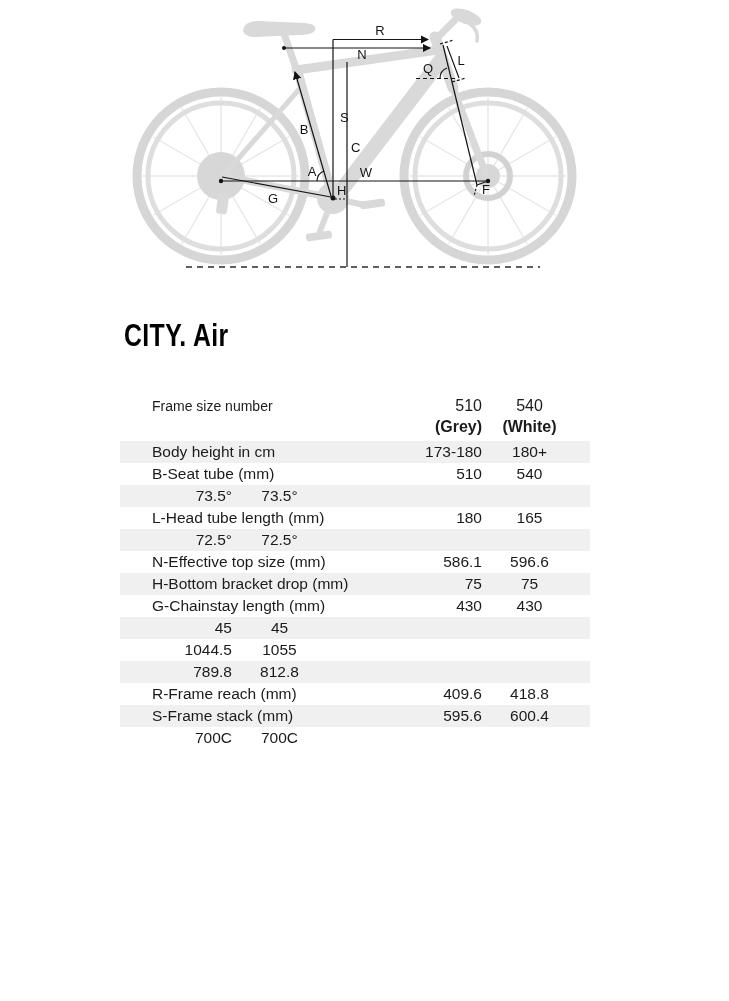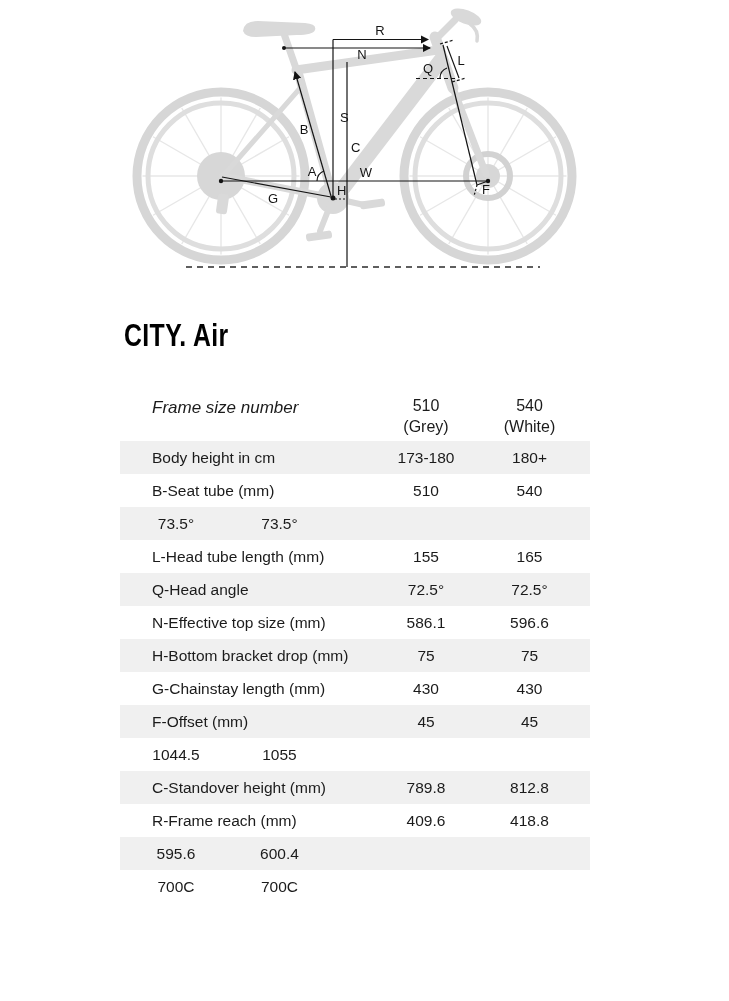--- a/index.html
+++ b/index.html
@@ -9,29 +9,29 @@
   
   .diagram{position:absolute;left:0;top:0;width:729px;height:290px;}
 
   
   .title{position:absolute;left:124px;top:318px;margin:0;
          font-size:31px;font-weight:700;letter-spacing:.5px;color:#000;
          transform:scaleX(.8);transform-origin:left center;white-space:nowrap;}
 
   
   .geo-table{position:absolute;left:120px;top:392px;width:470px;font-size:15.5px;}
-  .g-row{display:flex;align-items:center;height:33px;}
+  .g-row{display:flex;align-items:center;height:22px;}
   .geo-table .g-row:nth-child(even){background:#f0f0f0;}
   .g-row.header{height:49px;background:#fff !important;align-items:flex-start;padding-top:3px;box-sizing:border-box;}
   .cell-label{flex:0 0 250px;padding-left:32px;box-sizing:border-box;}
-  .cell-val1{flex:0 0 112px;text-align:center;}
+  .cell-val1{flex:0 0 112px;text-align:right;}
   .cell-val2{flex:0 0 95px;text-align:center;}
-  .header .cell-label{font-size:17px;padding-top:3px;font-style:italic;}
+  .header .cell-label{font-size:14px;padding-top:3px;}
   .header .cell-val1,.header .cell-val2{font-size:16px;line-height:21px;}
-  .col-sub{font-weight:400;}
+  .col-sub{font-weight:700;}
 
   svg text{font-family:"Liberation Sans","DejaVu Sans",sans-serif;font-size:13px;fill:#141414;}
 </style>
 </head>
 <body>
 
 <div class="page">
 
   <svg class="diagram" viewBox="0 0 729 290">
     <defs>
@@ -173,63 +173,61 @@
       <div class="cell-label">B-Seat tube (mm)</div>
       <div class="cell-val1">510</div>
       <div class="cell-val2">540</div>
     </div>
     <div class="g-row">
       <div class="cell-val1">73.5°</div>
       <div class="cell-val2">73.5°</div>
     </div>
     <div class="g-row">
       <div class="cell-label">L-Head tube length (mm)</div>
-      <div class="cell-val1">155</div>
+      <div class="cell-val1">180</div>
       <div class="cell-val2">165</div>
     </div>
     <div class="g-row">
-      <div class="cell-label">Q-Head angle</div>
       <div class="cell-val1">72.5°</div>
       <div class="cell-val2">72.5°</div>
     </div>
     <div class="g-row">
       <div class="cell-label">N-Effective top size (mm)</div>
       <div class="cell-val1">586.1</div>
       <div class="cell-val2">596.6</div>
     </div>
     <div class="g-row">
       <div class="cell-label">H-Bottom bracket drop (mm)</div>
       <div class="cell-val1">75</div>
       <div class="cell-val2">75</div>
     </div>
     <div class="g-row">
       <div class="cell-label">G-Chainstay length (mm)</div>
       <div class="cell-val1">430</div>
       <div class="cell-val2">430</div>
     </div>
     <div class="g-row">
-      <div class="cell-label">F-Offset (mm)</div>
       <div class="cell-val1">45</div>
       <div class="cell-val2">45</div>
     </div>
     <div class="g-row">
       <div class="cell-val1">1044.5</div>
       <div class="cell-val2">1055</div>
     </div>
     <div class="g-row">
-      <div class="cell-label">C-Standover height (mm)</div>
       <div class="cell-val1">789.8</div>
       <div class="cell-val2">812.8</div>
     </div>
     <div class="g-row">
       <div class="cell-label">R-Frame reach (mm)</div>
       <div class="cell-val1">409.6</div>
       <div class="cell-val2">418.8</div>
     </div>
     <div class="g-row">
+      <div class="cell-label">S-Frame stack (mm)</div>
       <div class="cell-val1">595.6</div>
       <div class="cell-val2">600.4</div>
     </div>
     <div class="g-row">
       <div class="cell-val1">700C</div>
       <div class="cell-val2">700C</div>
     </div>
   </div>
 
 </div>

